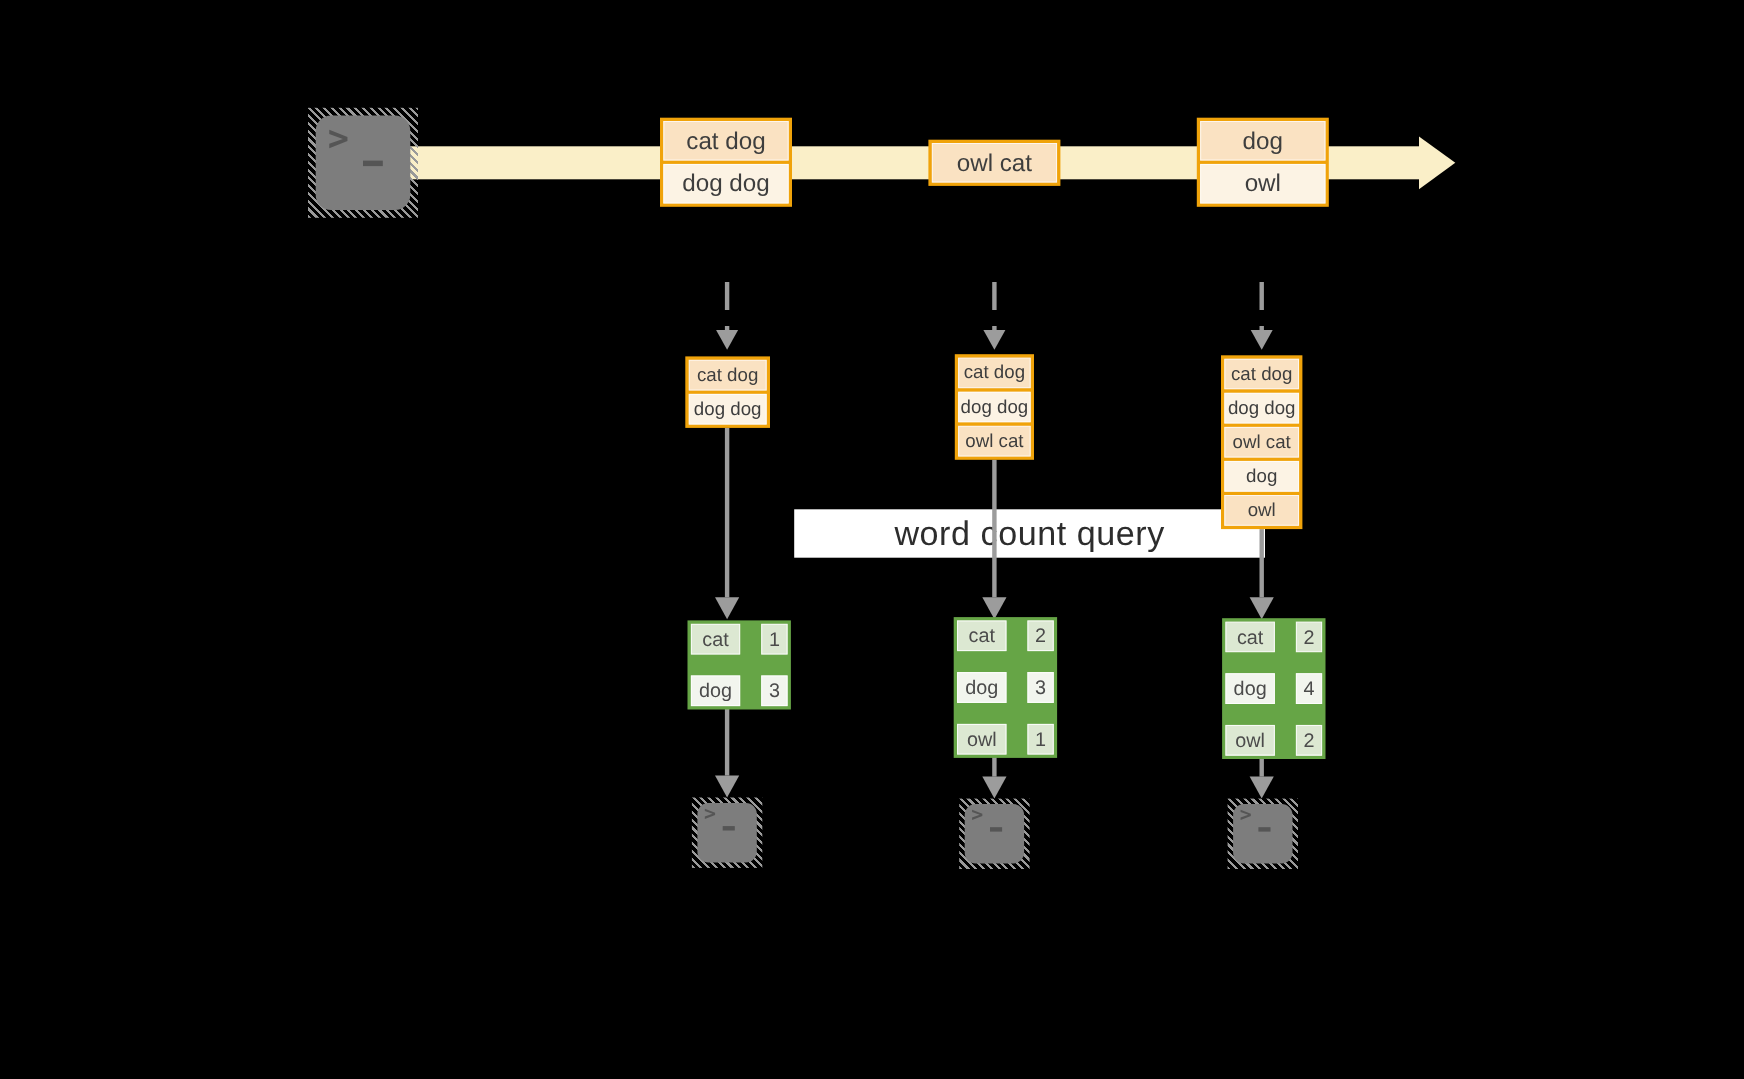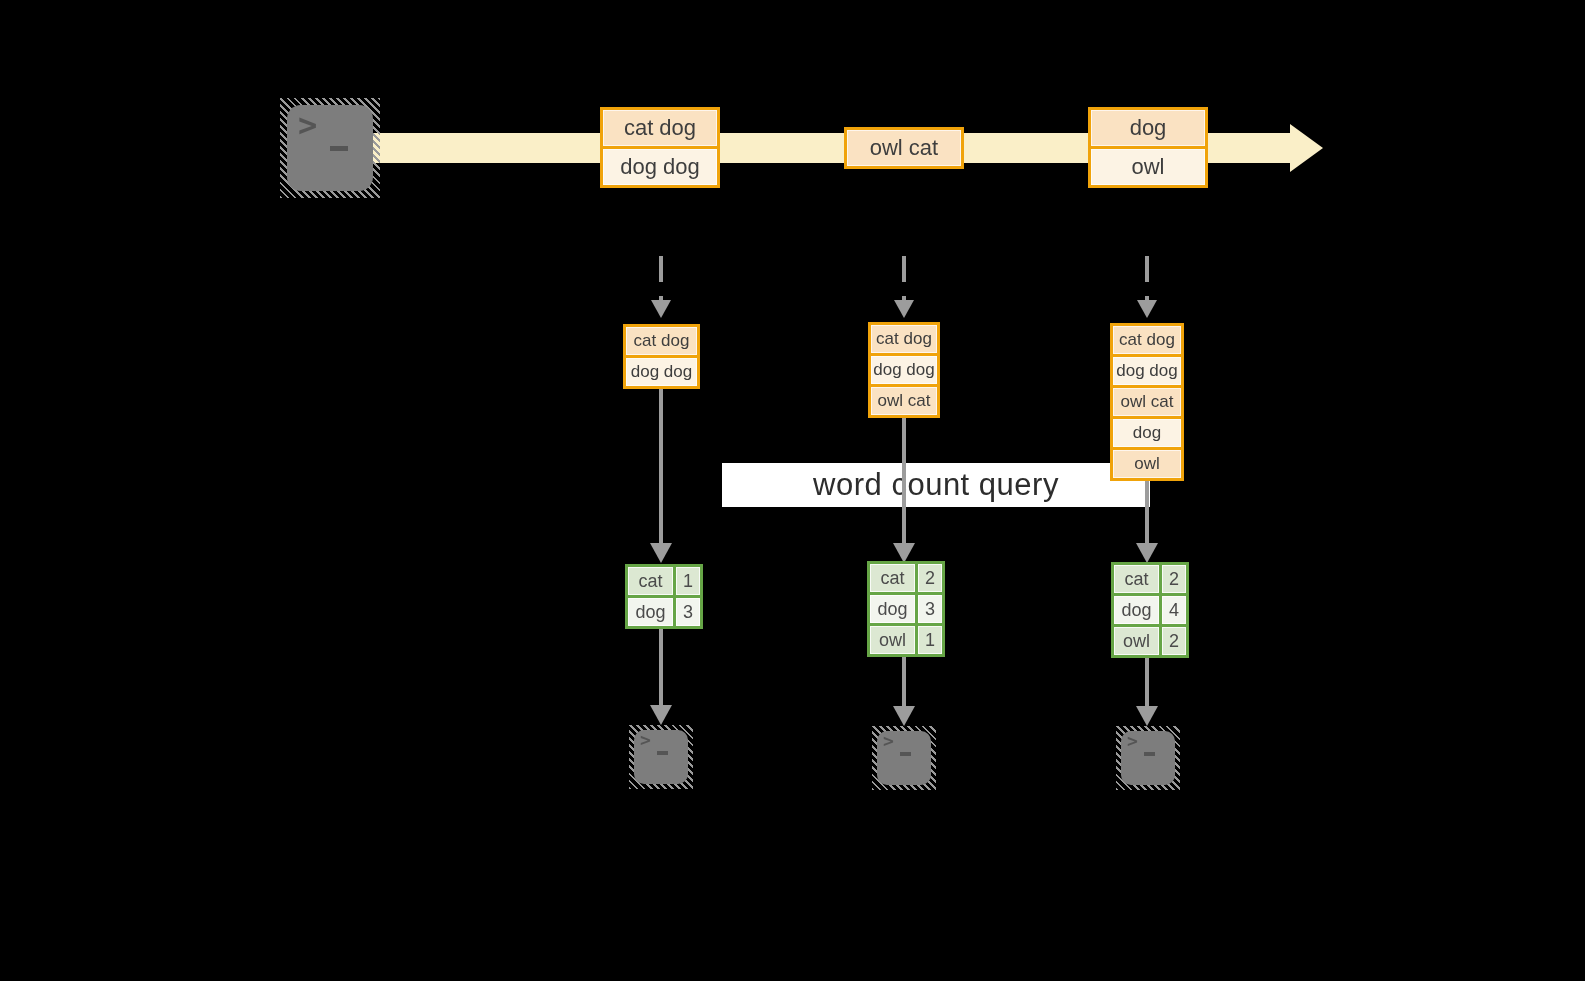--- a/index.html
+++ b/index.html
@@ -19,21 +19,21 @@
     gap:3px; padding:3px; box-sizing:border-box; z-index:3; }
   .gold-row { display:flex; align-items:center; justify-content:center; color:#3E3E3E;
     box-shadow: inset 0 0 0 1px rgba(255,255,255,.7); }
   .fill-dark  { background:#FAE2C2; }
   .fill-light { background:#FCF3E4; }
   .stream-row { height:36px; font-size:22px; }
   .acc-row    { height:28px; font-size:17px; }
 
   
   .green-table { position:absolute; background:#66A546; display:grid;
-    grid-template-columns:45px 24px; gap:3px; padding:3px; z-index:3; }
+    grid-template-columns:45px 24px; gap:19px; padding:3px; z-index:3; }
   .g-cell { height:28px; display:flex; align-items:center; justify-content:center;
     color:#4B4B4B; font-size:18px; box-shadow: inset 0 0 0 1px rgba(255,255,255,.8); }
   .g-dark  { background:#DCE8D2; }
   .g-light { background:#F2F5EE; }
 
   
   .vsolid { position:absolute; width:4px; background:#9C9C9C; z-index:2; }
   .vdash  { position:absolute; width:4px; z-index:2;
     background:repeating-linear-gradient(to bottom,#9C9C9C 0 26px, transparent 26px 40px); }
   .head-down { position:absolute; width:0; height:0; z-index:2;

